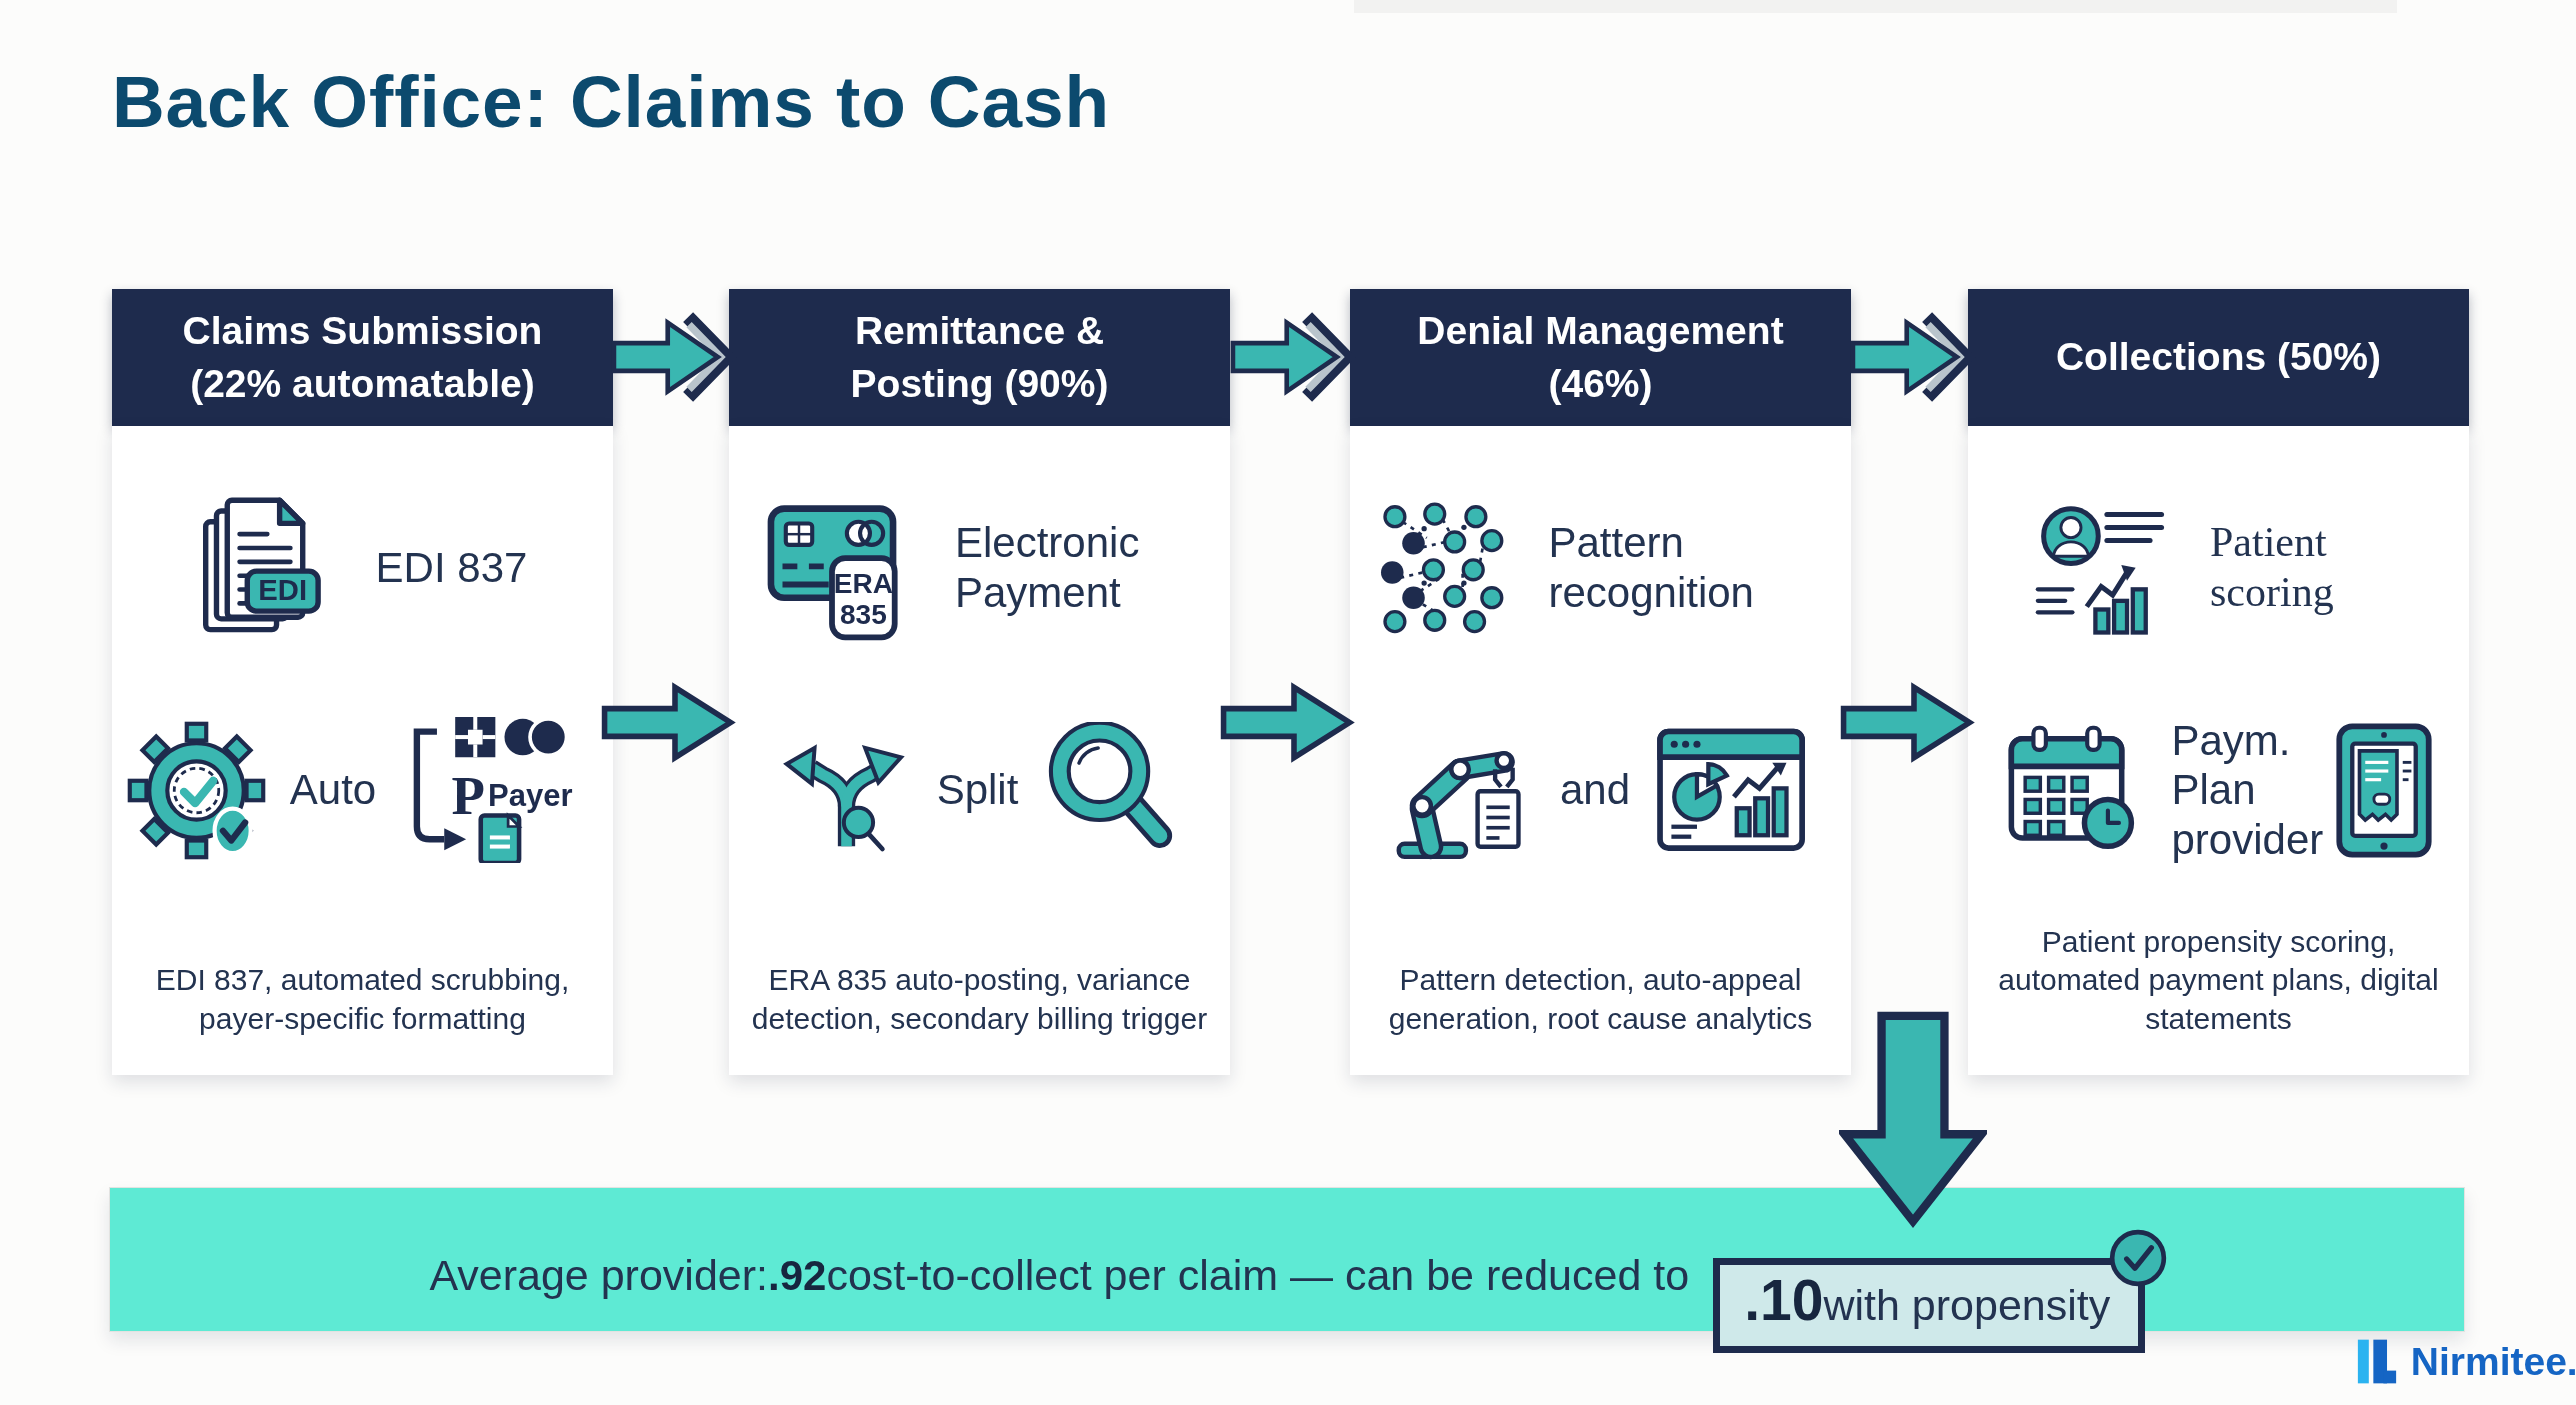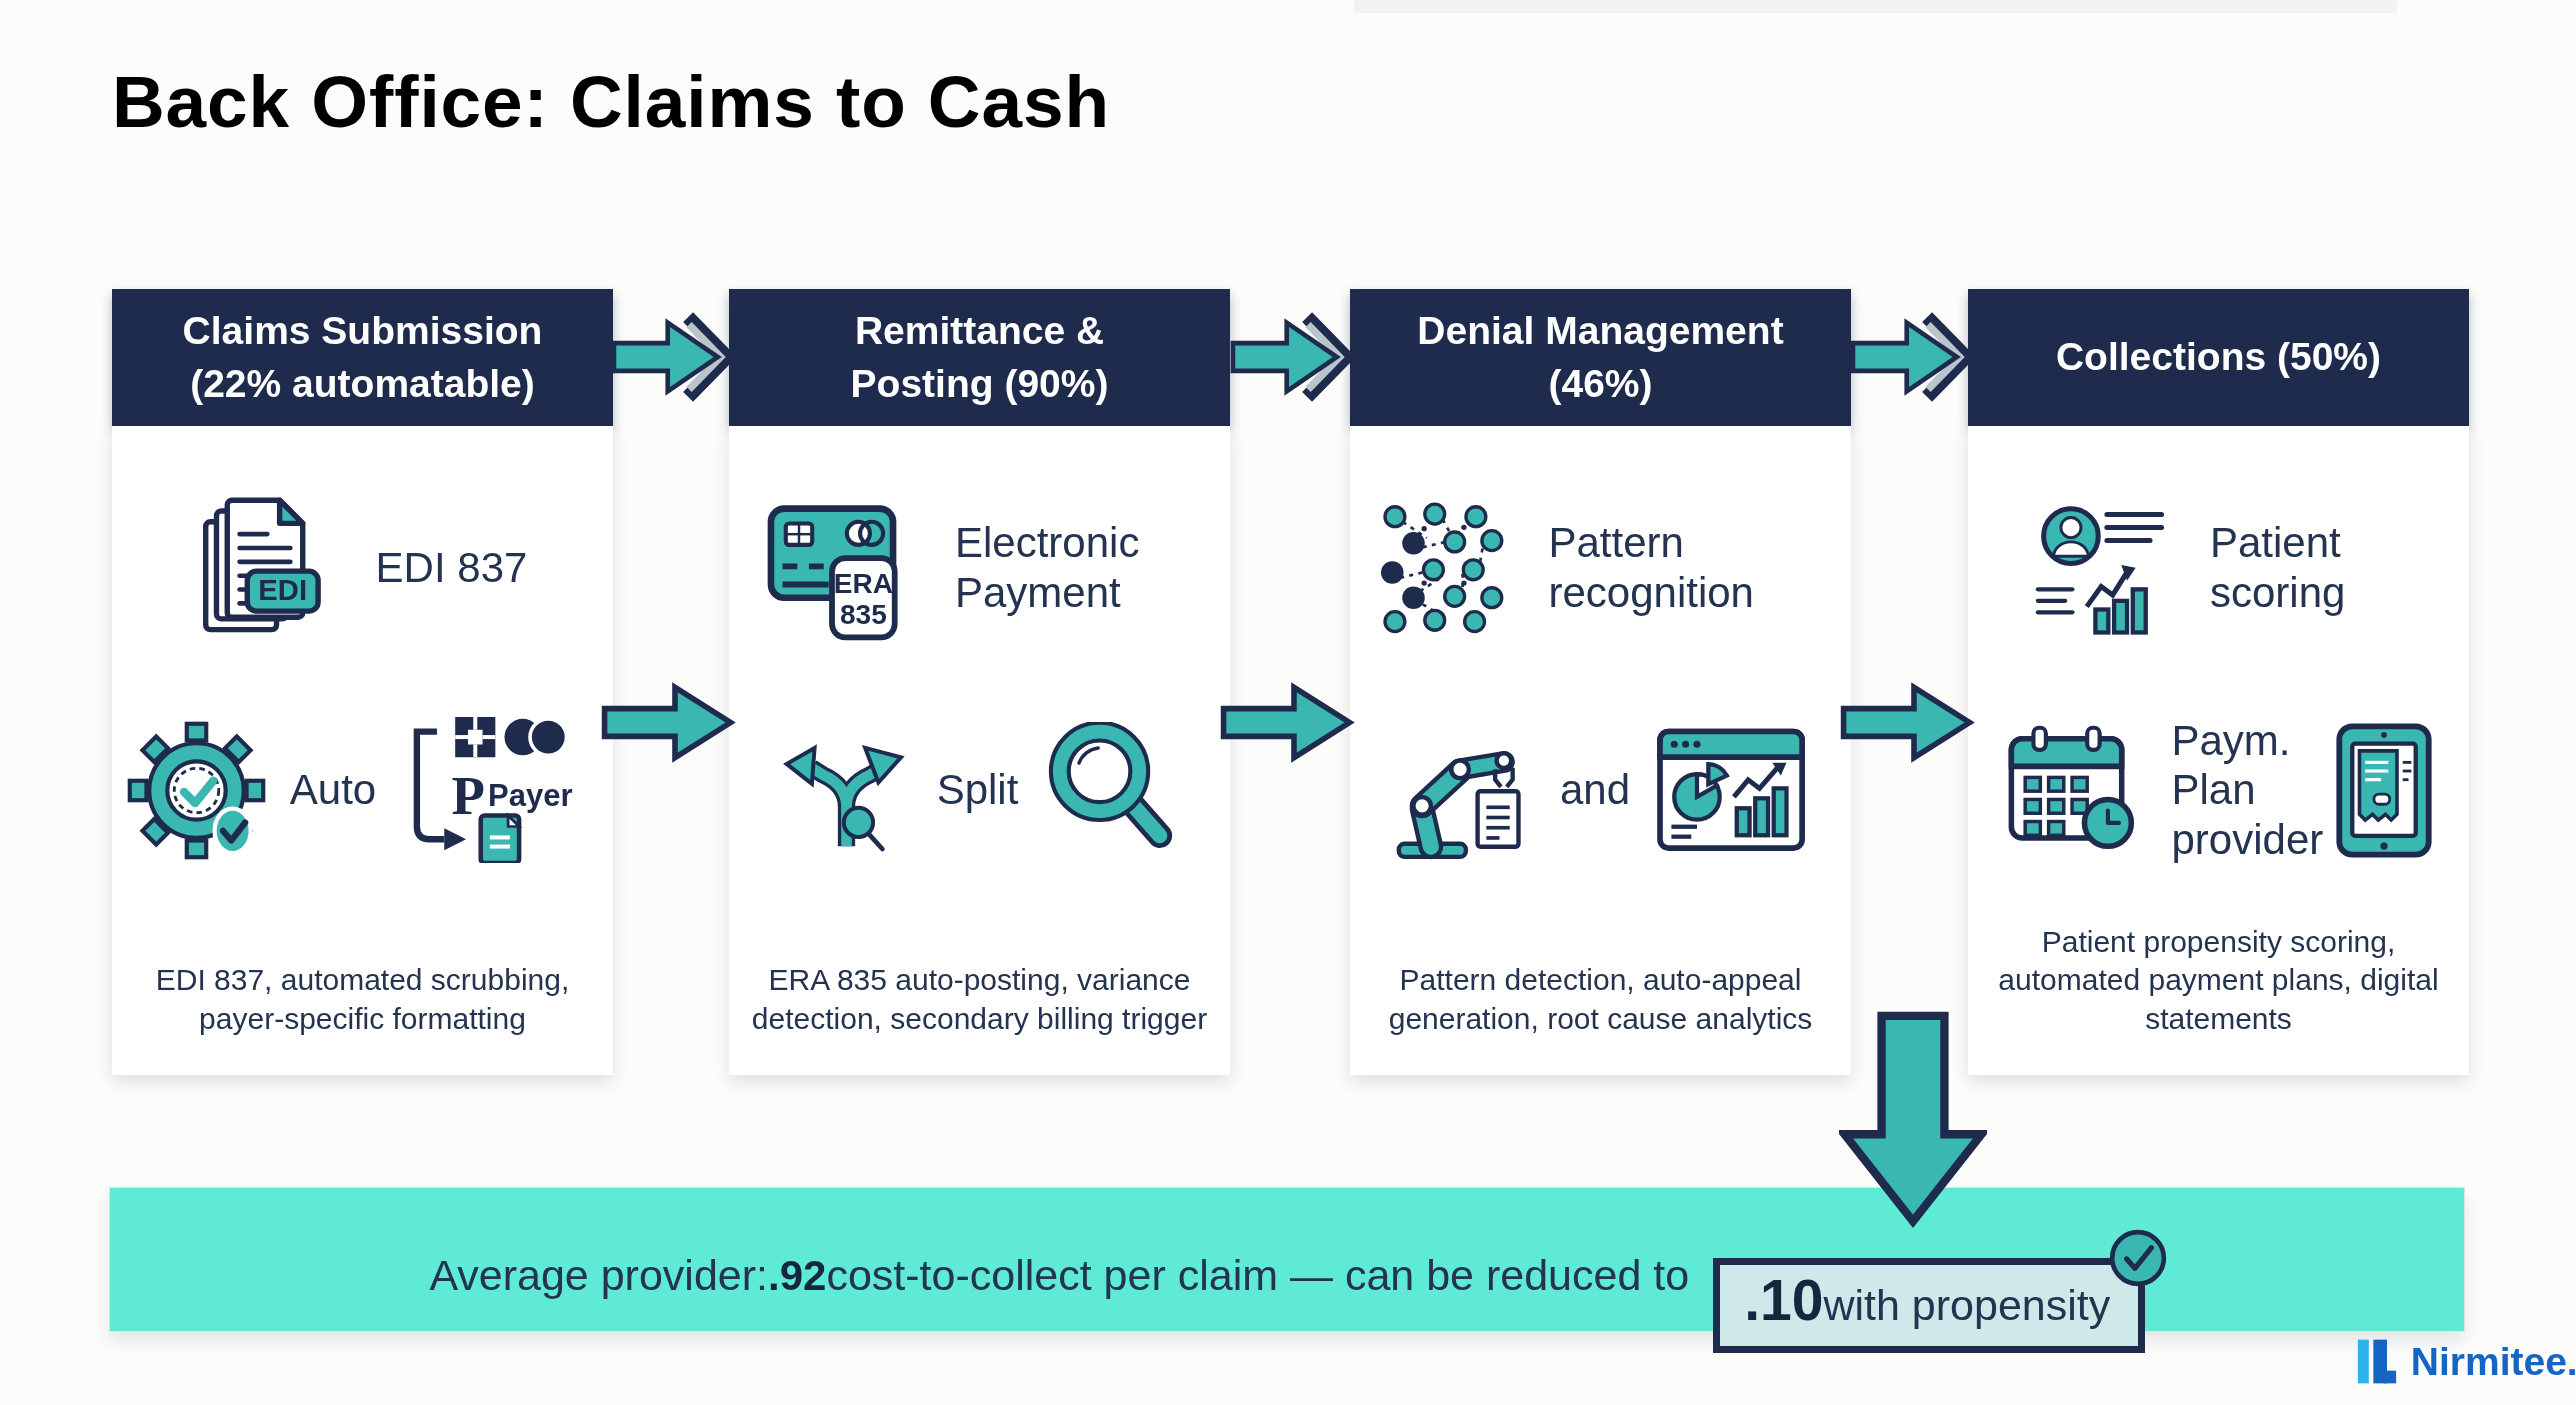--- a/index.html
+++ b/index.html
@@ -5,21 +5,21 @@
   html,body{margin:0;padding:0;}
   body{
     width:2576px;height:1405px;position:relative;overflow:hidden;
     background:#fcfcfb;
     font-family:"Liberation Sans",sans-serif;
     color:#233350;
   }
   .top-strip{position:absolute;left:1354px;top:0;width:1043px;height:12.8px;background:#f2f2f1;}
   .page-title{
     position:absolute;left:112px;top:60px;
-    font-size:73px;font-weight:bold;color:#000000;letter-spacing:0.9px;
+    font-size:73px;font-weight:bold;color:#0c4a6e;letter-spacing:0.9px;
   }
   .col{position:absolute;top:289px;width:501px;}
   .col-1{left:112px}.col-2{left:729px}.col-3{left:1350px}.col-4{left:1968px}
   .col-header{
     height:137px;background:#1e2b4d;color:#ffffff;
     font-size:39px;font-weight:bold;text-align:center;line-height:1.35;
     display:flex;align-items:center;justify-content:center;
     white-space:pre-line;
     box-shadow:0 4.6px 11px rgba(20,30,60,.30);
   }
@@ -28,21 +28,21 @@
     padding:31px 16.5px 24px 16.5px;
     display:flex;flex-direction:column;align-items:center;
     box-shadow:0 7.3px 16.5px rgba(20,30,60,.13);
   }
   .card-row{display:flex;align-items:center;gap:24px;}
   .row-1{margin-top:24px;min-height:174px;}
   .row-2{margin-top:48px;min-height:174px;}
   .row-label{font-size:42px;color:#233350;line-height:1.18;}
   .w-wrap-260{width:238px;}
   .w-wrap-300{width:274px;}
-  .w-wrap-210{width:192px;}
+  .w-wrap-210{width:192px;font-family:Liberation Serif, serif;}
   .w-wrap-150{width:137px;}
   .col-desc{
     margin-top:auto;margin-bottom:12.8px;
     font-size:30px;line-height:1.28;text-align:center;color:#233350;
     padding:0 3.7px;
   }
   .flow-arrow{position:absolute;}
   .banner{
     position:absolute;left:109px;top:1187px;width:2356px;height:145px;
     background:#5eead4;border:0.9px solid #e3e3e1;box-sizing:border-box;

